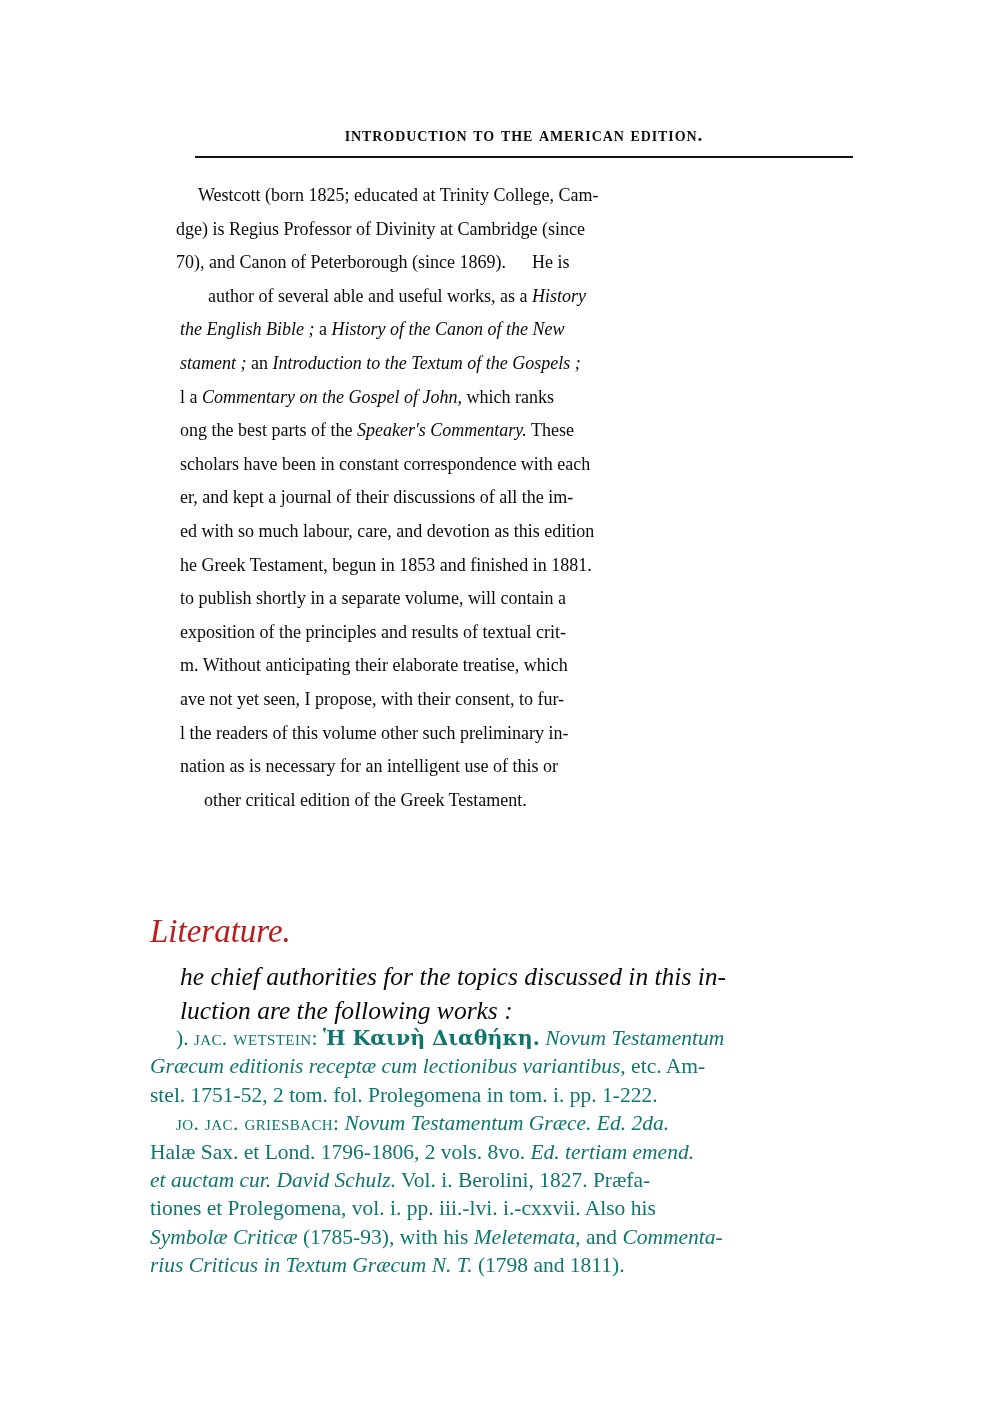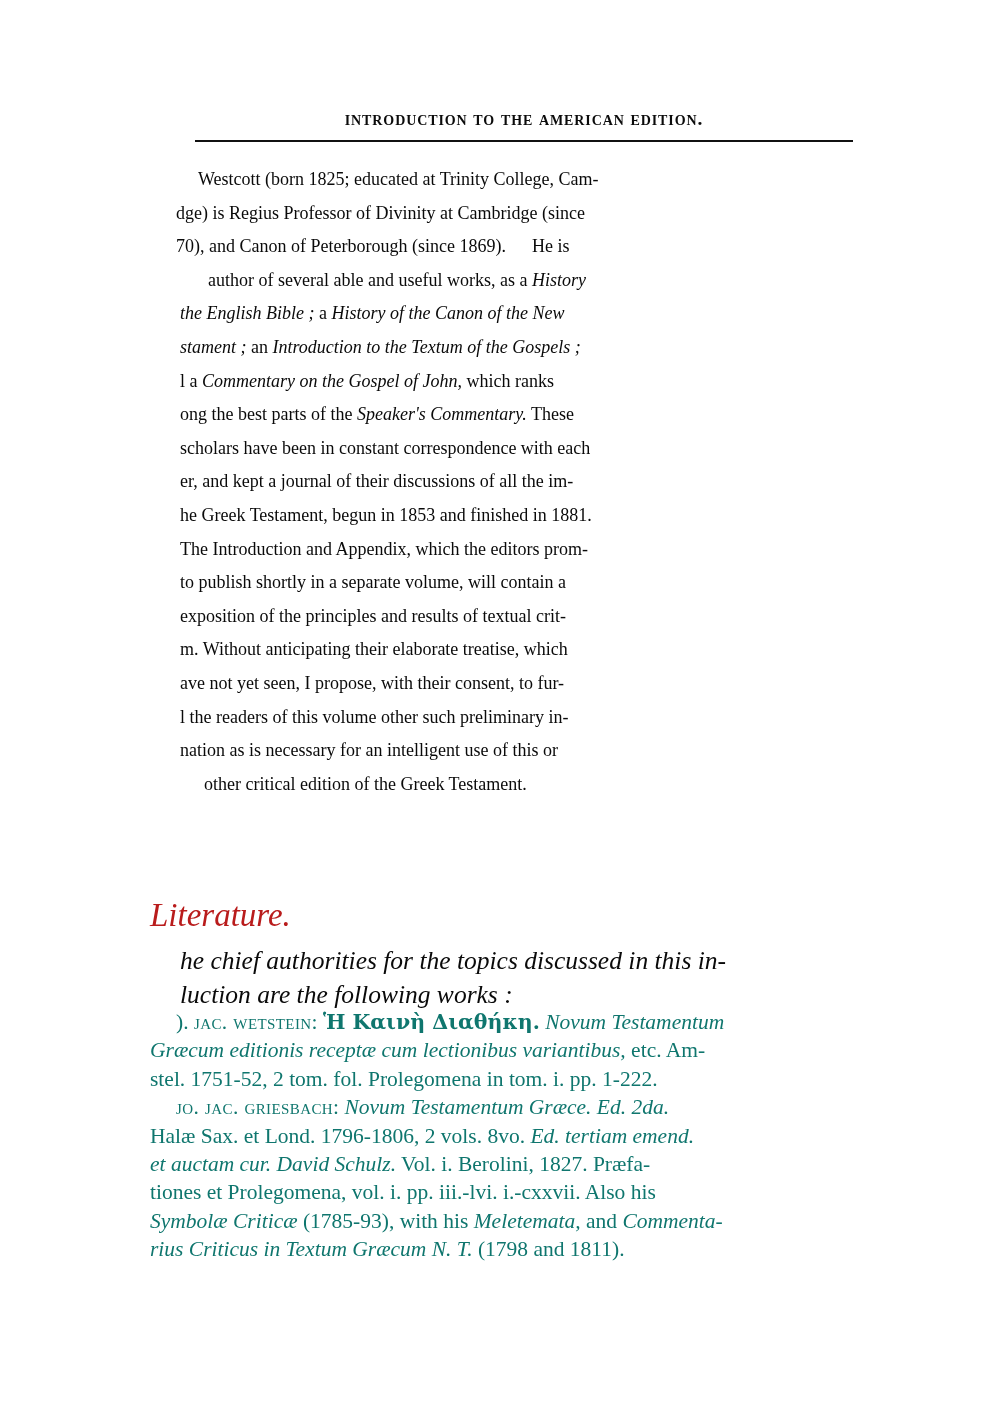--- a/index.html
+++ b/index.html
@@ -12,21 +12,21 @@
     height: 1419px;
     overflow: hidden;
     font-family: "Liberation Serif", "DejaVu Serif", serif;
     color: #000000;
     position: relative;
   }
 
   .page {
     position: absolute;
     left: 0;
-    top: 0;
+    top: 16px;
     width: 1000px;
     height: 1250px;
   }
 
   
   .header-block {
     position: absolute;
     left: 195px;
     top: 108px;
     width: 658px;
@@ -134,22 +134,22 @@
     <div class="body-line" style="padding-left:30px"><span class="it">the English Bible ;</span><span> a </span><span class="it">History of the Canon of the New</span></div>
 
     <div class="body-line" style="padding-left:30px"><span class="it">stament ;</span><span> an </span><span class="it">Introduction to the Textum of the Gospels ;</span></div>
 
     <div class="body-line" style="padding-left:30px"><span>l a </span><span class="it">Commentary on the Gospel of John,</span><span> which ranks</span></div>
 
     <div class="body-line" style="padding-left:30px"><span>ong the best parts of the </span><span class="it">Speaker's Commentary.</span><span>   These</span></div>
 
     <div class="body-line" style="padding-left:30px"><span>scholars have been in constant correspondence with each</span></div>
     <div class="body-line" style="padding-left:30px"><span>er, and kept a journal of their discussions of all the im-</span></div>
+    <div class="body-line" style="padding-left:30px"><span>ed with so much labour, care, and devotion as this edition</span></div>
     <div class="body-line" style="padding-left:30px"><span>he Greek Testament, begun in 1853 and finished in 1881.</span></div>
-    <div class="body-line" style="padding-left:30px"><span>The Introduction and Appendix, which the editors prom-</span></div>
     <div class="body-line" style="padding-left:30px"><span>to publish shortly in a separate volume, will contain a</span></div>
     <div class="body-line" style="padding-left:30px"><span>exposition of the principles and results of textual crit-</span></div>
     <div class="body-line" style="padding-left:30px"><span>m.   Without anticipating their elaborate treatise, which</span></div>
     <div class="body-line" style="padding-left:30px"><span>ave not yet seen, I propose, with their consent, to fur-</span></div>
     <div class="body-line" style="padding-left:30px"><span>l the readers of this volume other such preliminary in-</span></div>
     <div class="body-line" style="padding-left:30px"><span>nation as is necessary for an intelligent use of this or</span></div>
     <div class="body-line" style="padding-left:54px"><span>other critical edition of the Greek Testament.</span></div>
   </div>
 
   <div class="lit-head">Literature.</div>

